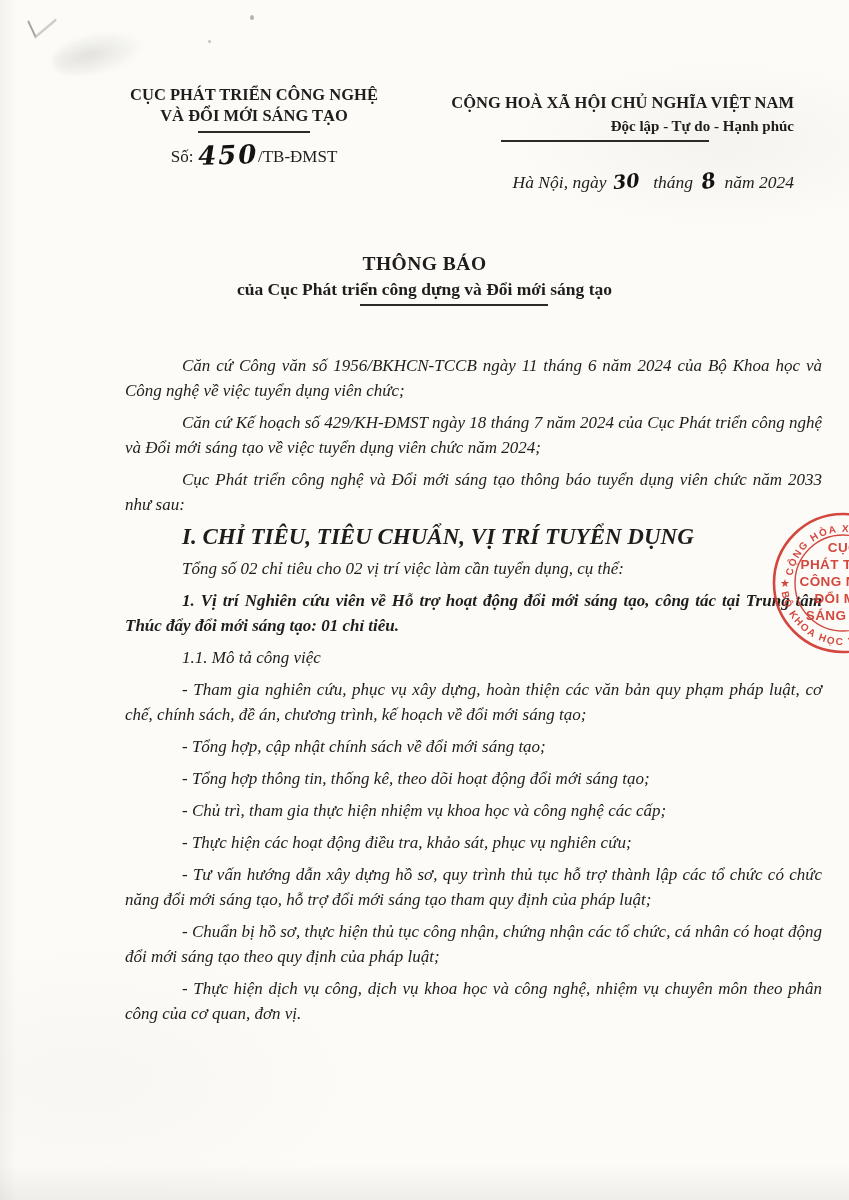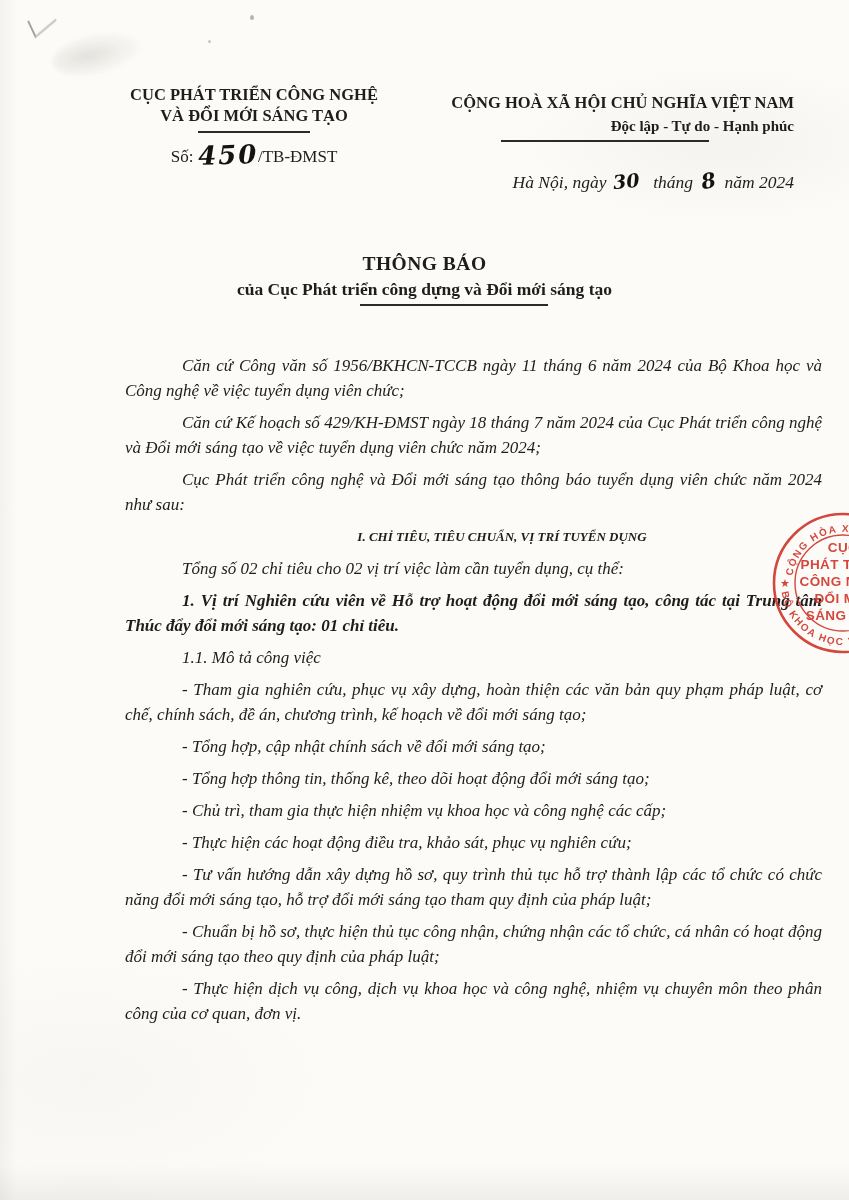--- a/index.html
+++ b/index.html
@@ -52,21 +52,21 @@
   
   .title-block{position:absolute;left:0;top:251px;width:849px;text-align:center;}
   .t1{font-size:19.5px;font-weight:bold;letter-spacing:.5px;line-height:26px;}
   .t2{font-size:17.5px;font-weight:bold;line-height:25px;}
   .title-rule{width:188px;height:2px;background:#2a2a28;margin:2px auto 0;transform:translateX(29px);}
 
   
   .body{position:absolute;left:125px;top:353px;width:697px;font-size:17px;line-height:25px;
     text-align:justify;}
   .body p{margin:0 0 7px;text-indent:57px;font-style:italic;}
-  .body p.heading{font-weight:bold;font-size:13px;text-align:center;}
+  .body p.heading{font-weight:bold;font-size:23px;text-align:left;}
   .body p.b{font-weight:bold;}
 
   
   .stamp{position:absolute;left:733px;top:473px;width:220px;height:220px;opacity:.93;}
   .stamp text{fill:#d03a30;font-family:"Liberation Sans","DejaVu Sans",sans-serif;font-weight:bold;}
   .stamp .arc{font-size:10px;letter-spacing:1.6px;}
   .stamp .ctr{font-size:13.5px;letter-spacing:.4px;text-anchor:middle;}
   .stamp .star{font-size:11px;text-anchor:middle;}
 </style>
 </head>
@@ -95,21 +95,21 @@
 
   <div class="title-block">
     <div class="t1">THÔNG BÁO</div>
     <div class="t2">của Cục Phát triển công dựng và Đổi mới sáng tạo</div>
     <div class="title-rule"></div>
   </div>
 
   <div class="body">
     <p>Căn cứ Công văn số 1956/BKHCN-TCCB ngày 11 tháng 6 năm 2024 của Bộ Khoa học và Công nghệ về việc tuyển dụng viên chức;</p>
     <p>Căn cứ Kế hoạch số 429/KH-ĐMST ngày 18 tháng 7 năm 2024 của Cục Phát triển công nghệ và Đổi mới sáng tạo về việc tuyển dụng viên chức năm 2024;</p>
-    <p>Cục Phát triển công nghệ và Đổi mới sáng tạo thông báo tuyển dụng viên chức năm 2024 như sau:</p>
+    <p>Cục Phát triển công nghệ và Đổi mới sáng tạo thông báo tuyển dụng viên chức năm 2033 như sau:</p>
     <p class="heading">I. CHỈ TIÊU, TIÊU CHUẨN, VỊ TRÍ TUYỂN DỤNG</p>
     <p>Tổng số 02 chỉ tiêu cho 02 vị trí việc làm cần tuyển dụng, cụ thể:</p>
     <p class="b">1. Vị trí Nghiên cứu viên về Hỗ trợ hoạt động đổi mới sáng tạo, công tác tại Trung tâm Thúc đẩy đổi mới sáng tạo: 01 chỉ tiêu.</p>
     <p>1.1. Mô tả công việc</p>
     <p>- Tham gia nghiên cứu, phục vụ xây dựng, hoàn thiện các văn bản quy phạm pháp luật, cơ chế, chính sách, đề án, chương trình, kế hoạch về đổi mới sáng tạo;</p>
     <p>- Tổng hợp, cập nhật chính sách về đổi mới sáng tạo;</p>
     <p>- Tổng hợp thông tin, thống kê, theo dõi hoạt động đổi mới sáng tạo;</p>
     <p>- Chủ trì, tham gia thực hiện nhiệm vụ khoa học và công nghệ các cấp;</p>
     <p>- Thực hiện các hoạt động điều tra, khảo sát, phục vụ nghiên cứu;</p>
     <p>- Tư vấn hướng dẫn xây dựng hồ sơ, quy trình thủ tục hỗ trợ thành lập các tổ chức có chức năng đổi mới sáng tạo, hỗ trợ đổi mới sáng tạo tham quy định của pháp luật;</p>

